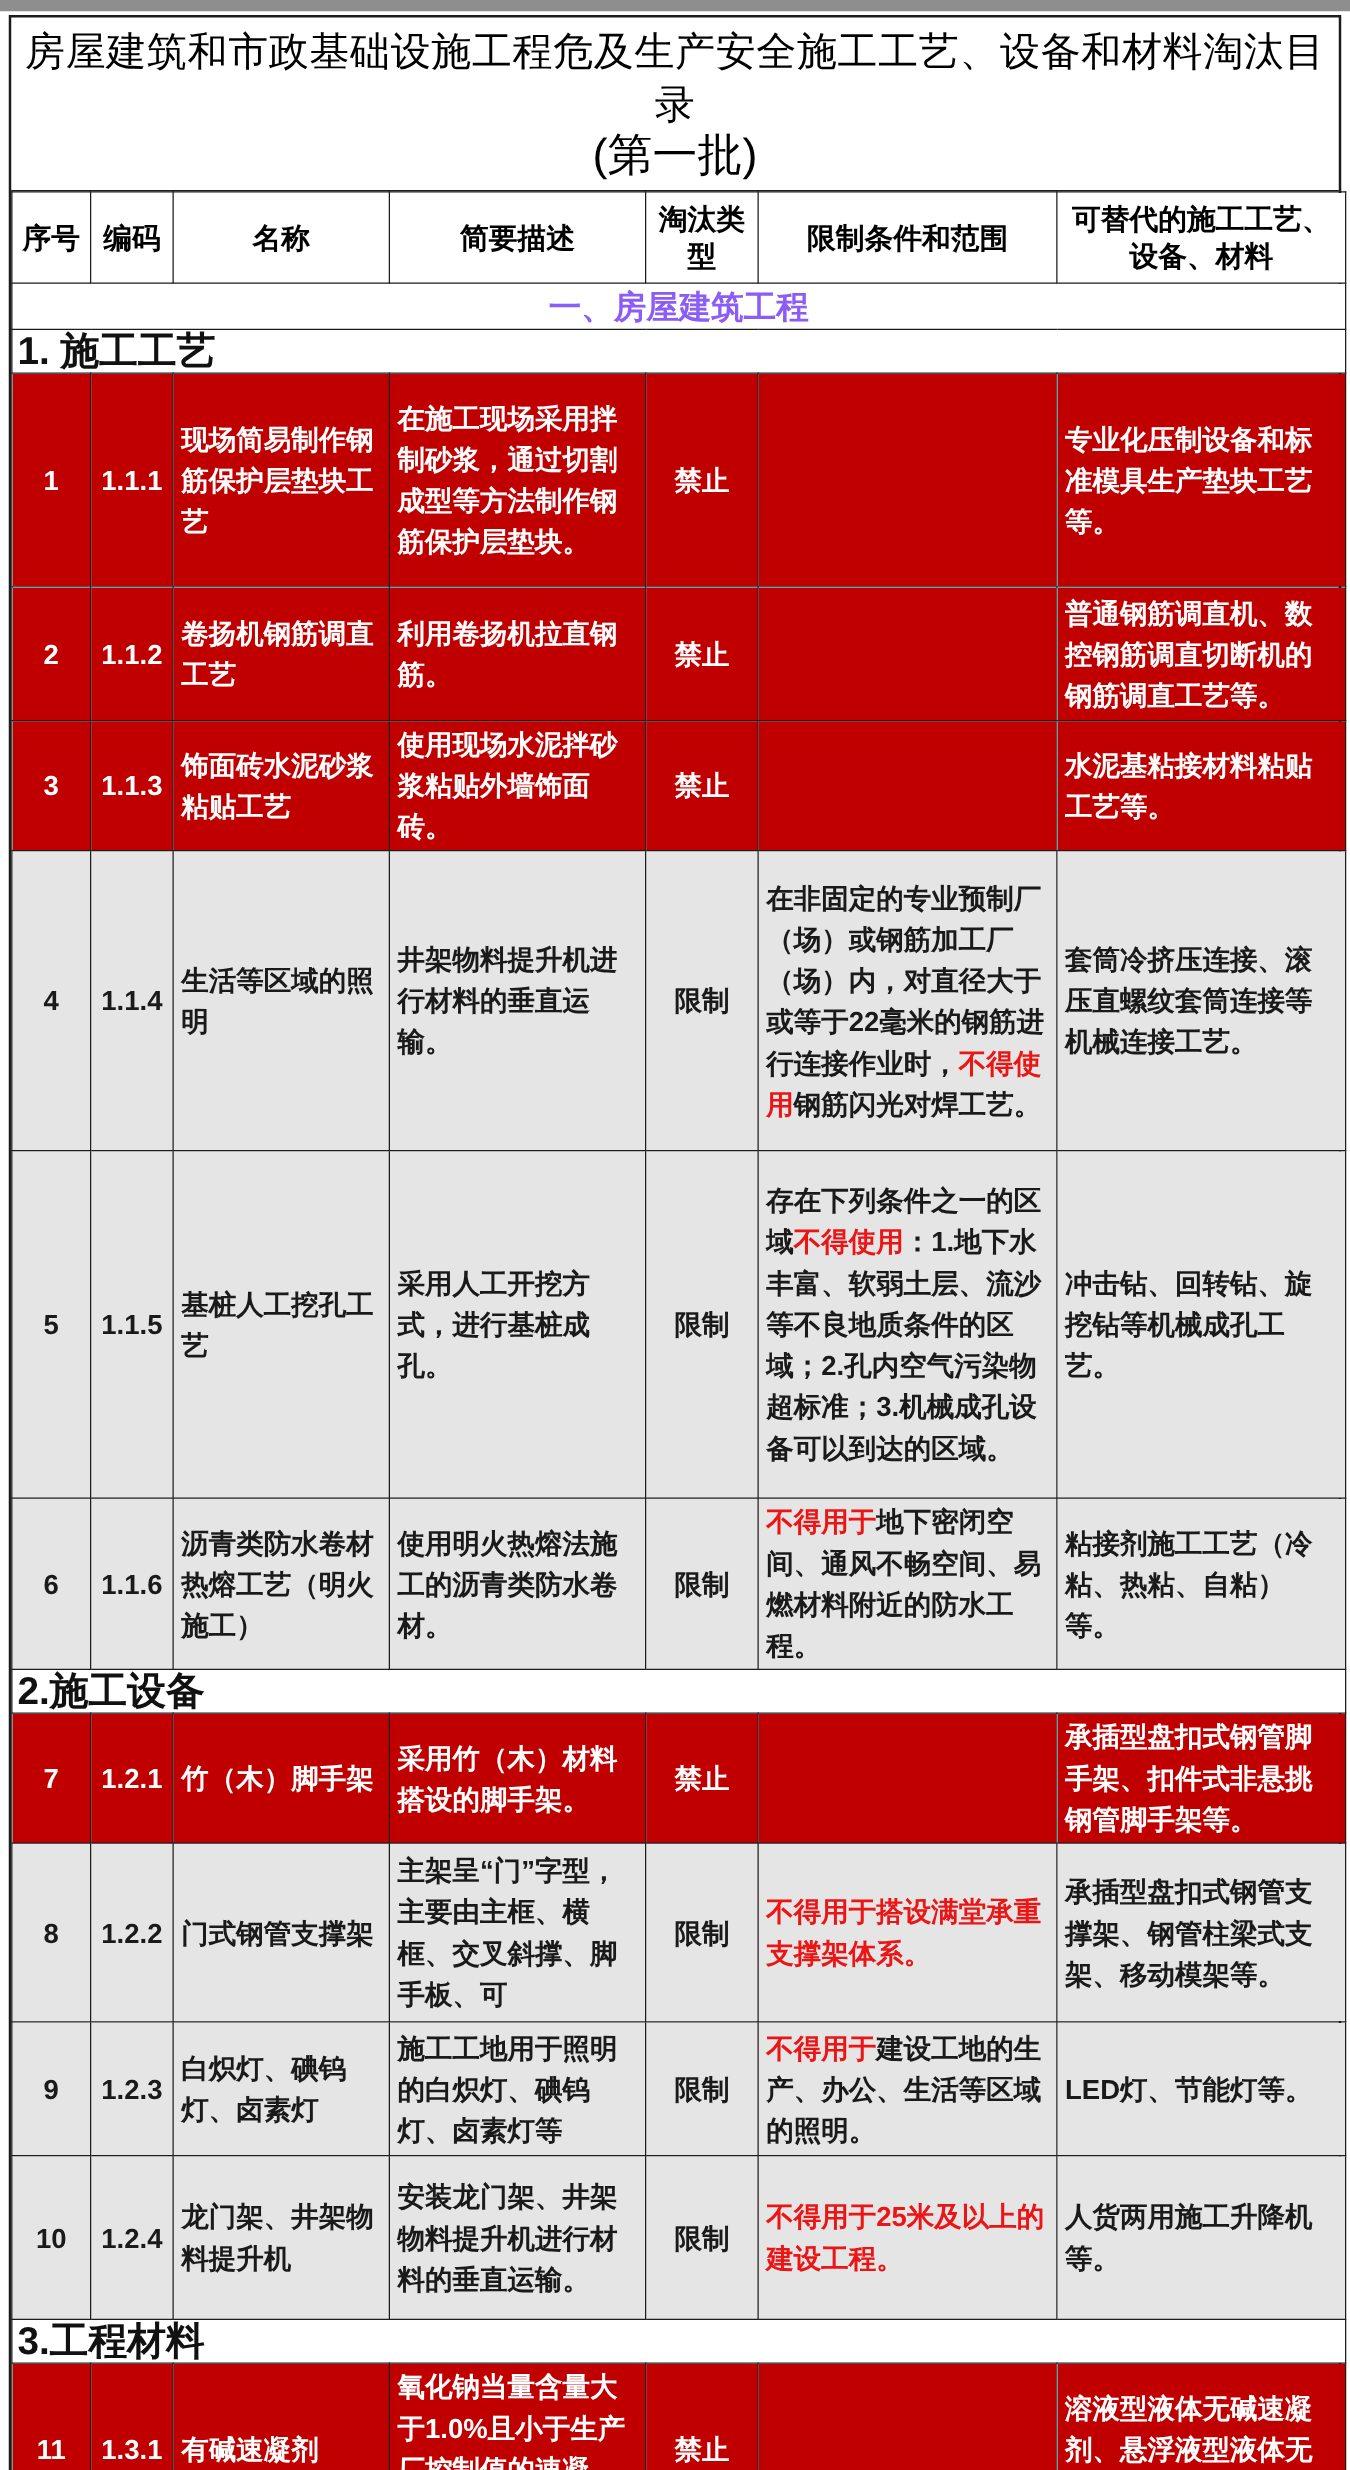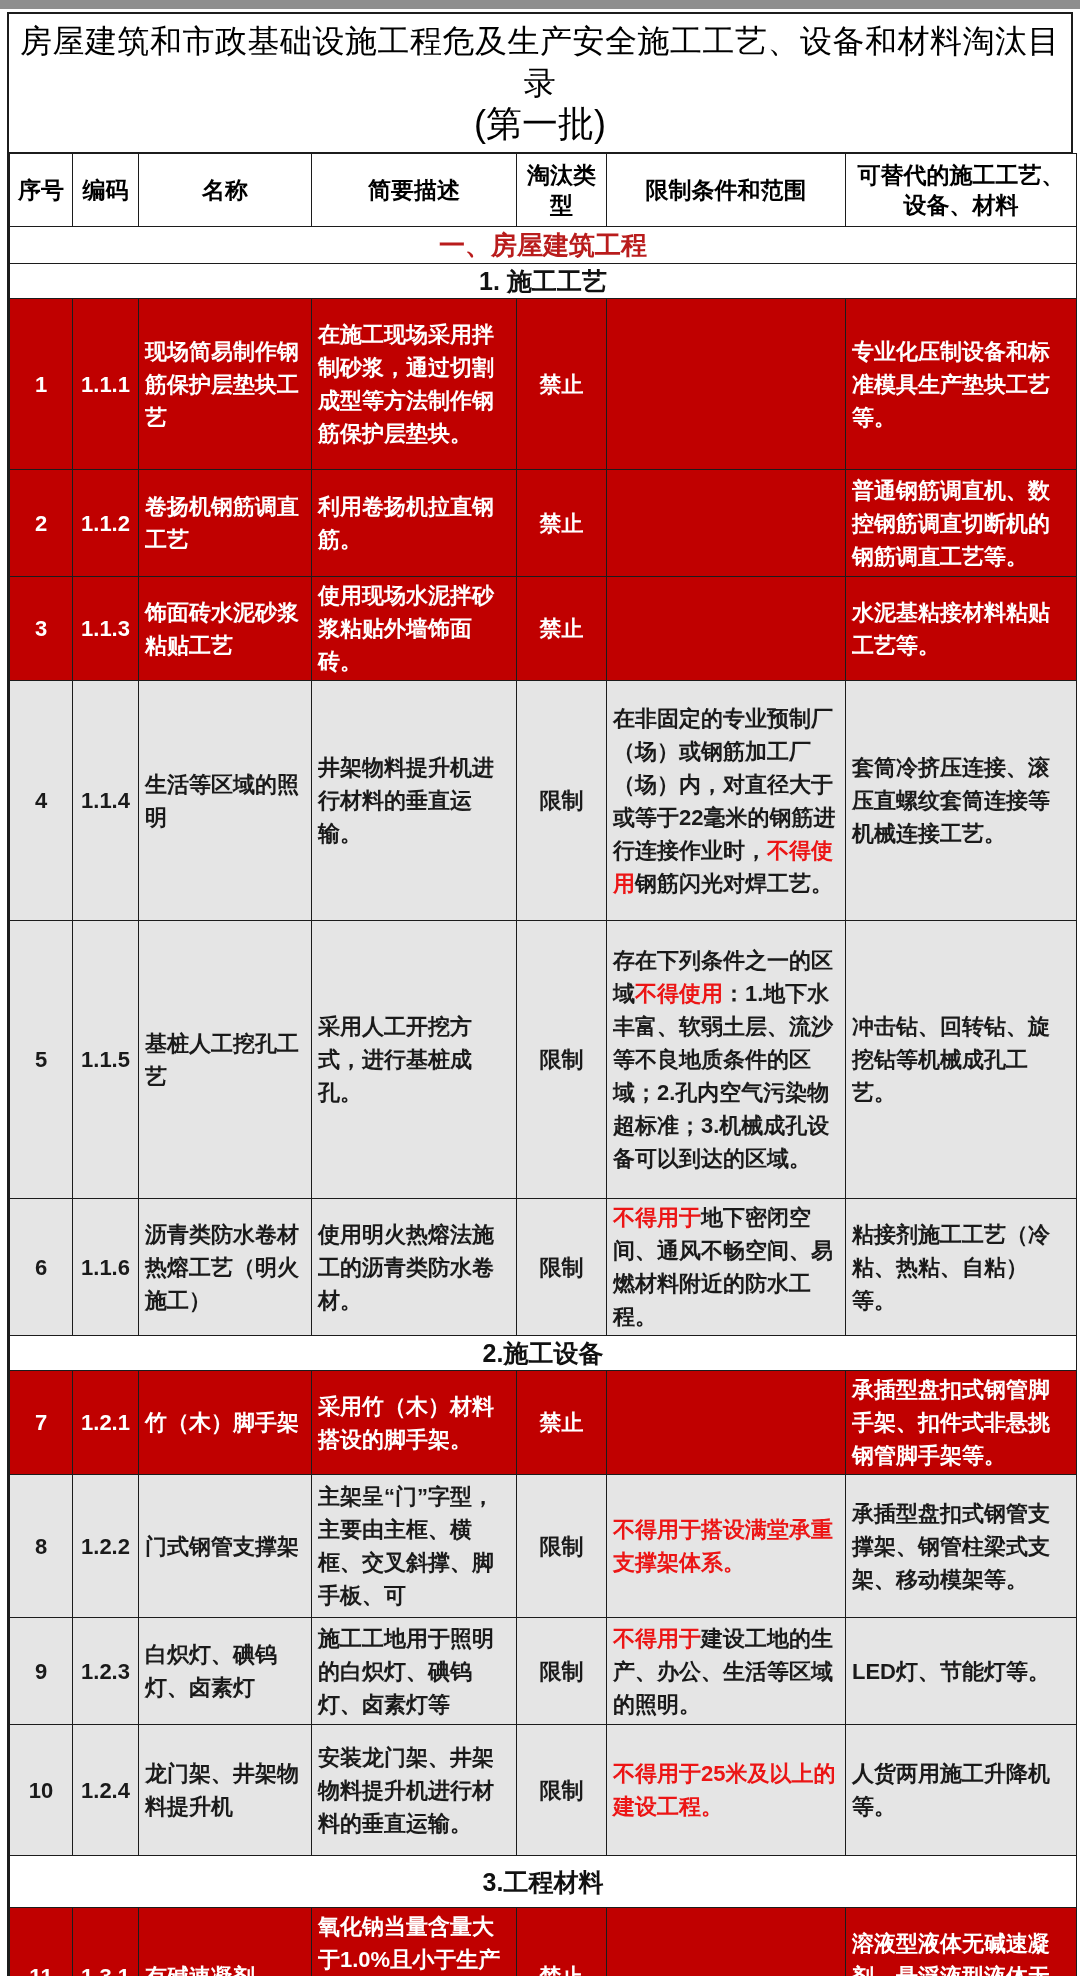--- a/index.html
+++ b/index.html
@@ -15,22 +15,22 @@
     font-weight:400;color:#000;padding:6px 10px 8px 10px;
   }
   .title-line1{font-size:32px;line-height:42px;letter-spacing:0.5px;}
   .title-line2{font-size:36px;line-height:40px;}
   table{border-collapse:collapse;table-layout:fixed;width:100%;}
   td,th{border:1px solid #1c1c1c;padding:2px 6px;overflow:hidden;vertical-align:middle;word-break:break-all;}
   thead th{
     font-size:23px;font-weight:700;text-align:center;line-height:30px;
     height:68px;color:#000;background:#fff;padding:2px 3px;
   }
-  tr.section td{color:#b91c1c;font-weight:700;font-size:26px;text-align:center;background:#fff;padding:1px 4px;line-height:34px;}
-  tr.sub td{color:#111;font-weight:700;font-size:25px;text-align:center;background:#fff;padding:1px 4px;line-height:32px;}
+  tr.section td{color:#8b5cf6;font-weight:700;font-size:26px;text-align:center;background:#fff;padding:1px 4px;line-height:34px;}
+  tr.sub td{color:#111;font-weight:700;font-size:31px;text-align:left;background:#fff;padding:1px 4px;line-height:32px;}
   tr.item td{font-size:22px;line-height:33px;font-weight:600;text-align:left;}
   tr.prohibit td{background:#c00000;color:#ffffff;border-color:#1c1c1c;}
   tr.restrict td{background:#e5e5e5;color:#1a1a1a;}
   tr.item td.c{text-align:center;}
   .red-seg{color:#ec1515;}
 </style>
 </head>
 <body>
 
 <div class="top-edge"></div>
@@ -155,21 +155,21 @@
   </tr>
         <tr class="item restrict" style="height: 131px;">
     <td class="c">10</td>
     <td class="c">1.2.4</td>
     <td>龙门架、井架物料提升机</td>
     <td>安装龙门架、井架物料提升机进行材料的垂直运输。</td>
     <td class="c">限制</td>
     <td><span class="red-seg">不得用于25米及以上的建设工程。</span></td>
     <td>人货两用施工升降机等。</td>
   </tr>
-        <tr class="sub" style="height: 52px;">
+        <tr class="sub" style="height: 35px;">
     <td colspan="7">3.工程材料</td>
   </tr>
         <tr class="item prohibit" style="height: 137px;">
     <td class="c">11</td>
     <td class="c">1.3.1</td>
     <td>有碱速凝剂</td>
     <td>氧化钠当量含量大于1.0%且小于生产厂控制值的速凝剂。</td>
     <td class="c">禁止</td>
     <td></td>
     <td>溶液型液体无碱速凝剂、悬浮液型液体无碱速凝剂等。</td>

